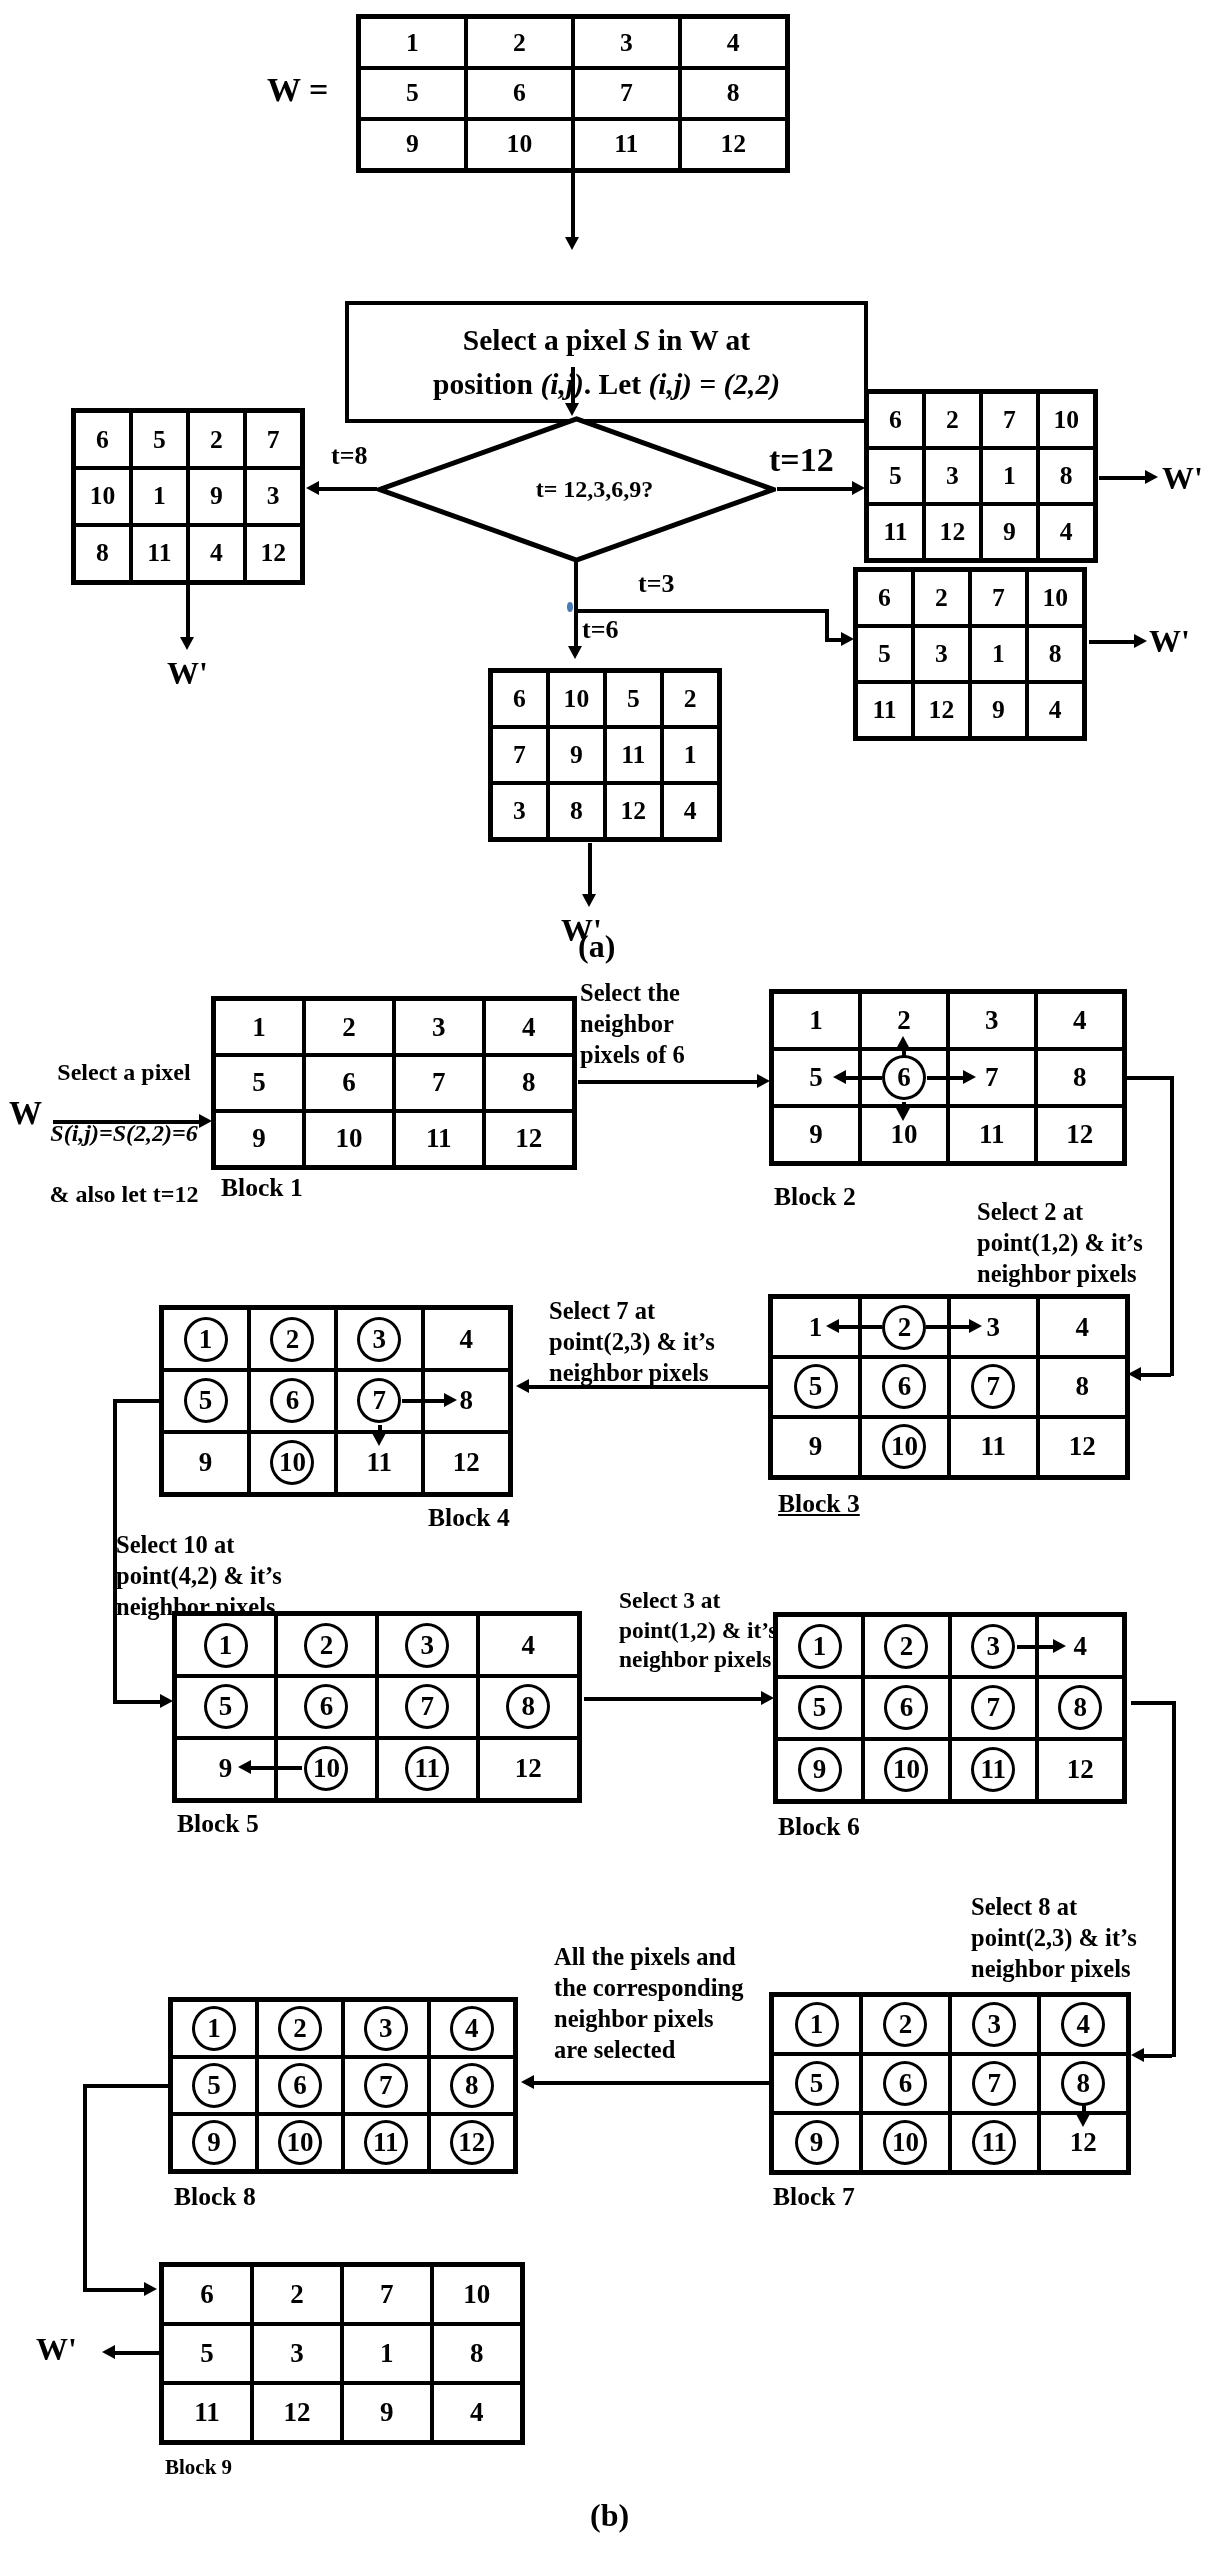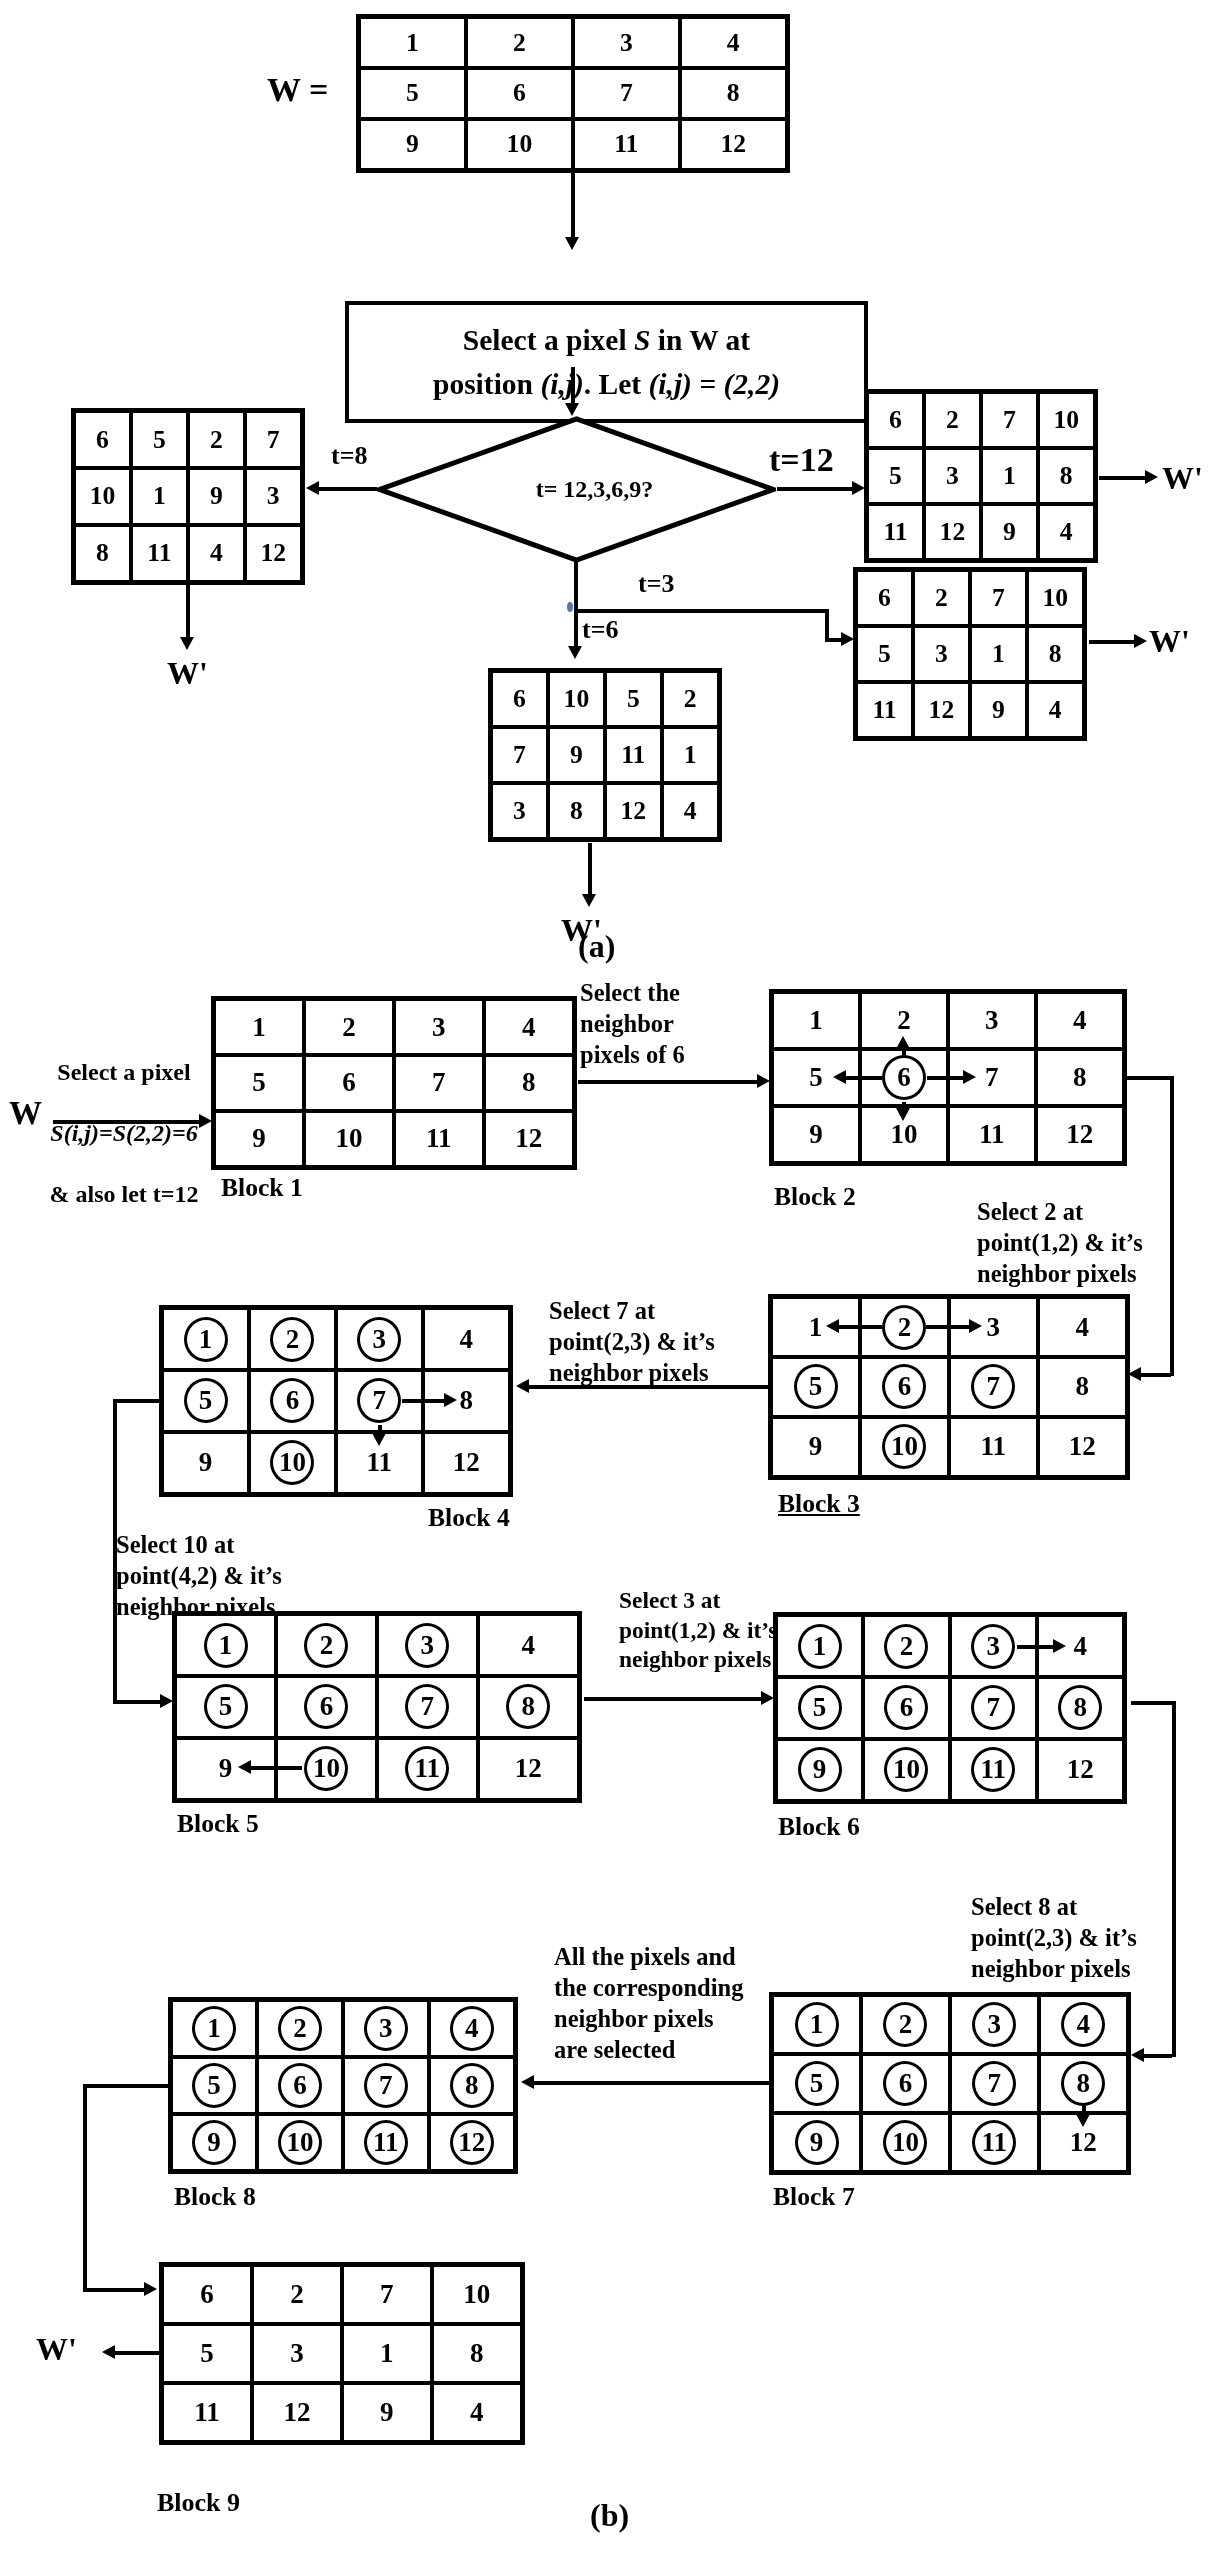--- a/index.html
+++ b/index.html
@@ -692,20 +692,20 @@
       <div class="cell">
         <span>12</span>
       </div>
       <div class="cell">
         <span>9</span>
       </div>
       <div class="cell">
         <span>4</span>
       </div>
     </div>
-  <div class="lbl" style="left:157px;top:2455px;font-size:26px;margin-top:33px;">Block 9</div>
+  <div class="lbl" style="left:165px;top:2455px;font-size:21px;">Block 9</div>
   <div class="ah left" style="left:115px;top:2351px;width:44px;"></div>
   <div class="lbl" style="left:36px;top:2331px;font-size:32px;">W'</div>
 
   <div class="lbl" style="left:590px;top:2497px;font-size:32px;">(b)</div>
 
 </div>
 
 
 </body></html>

